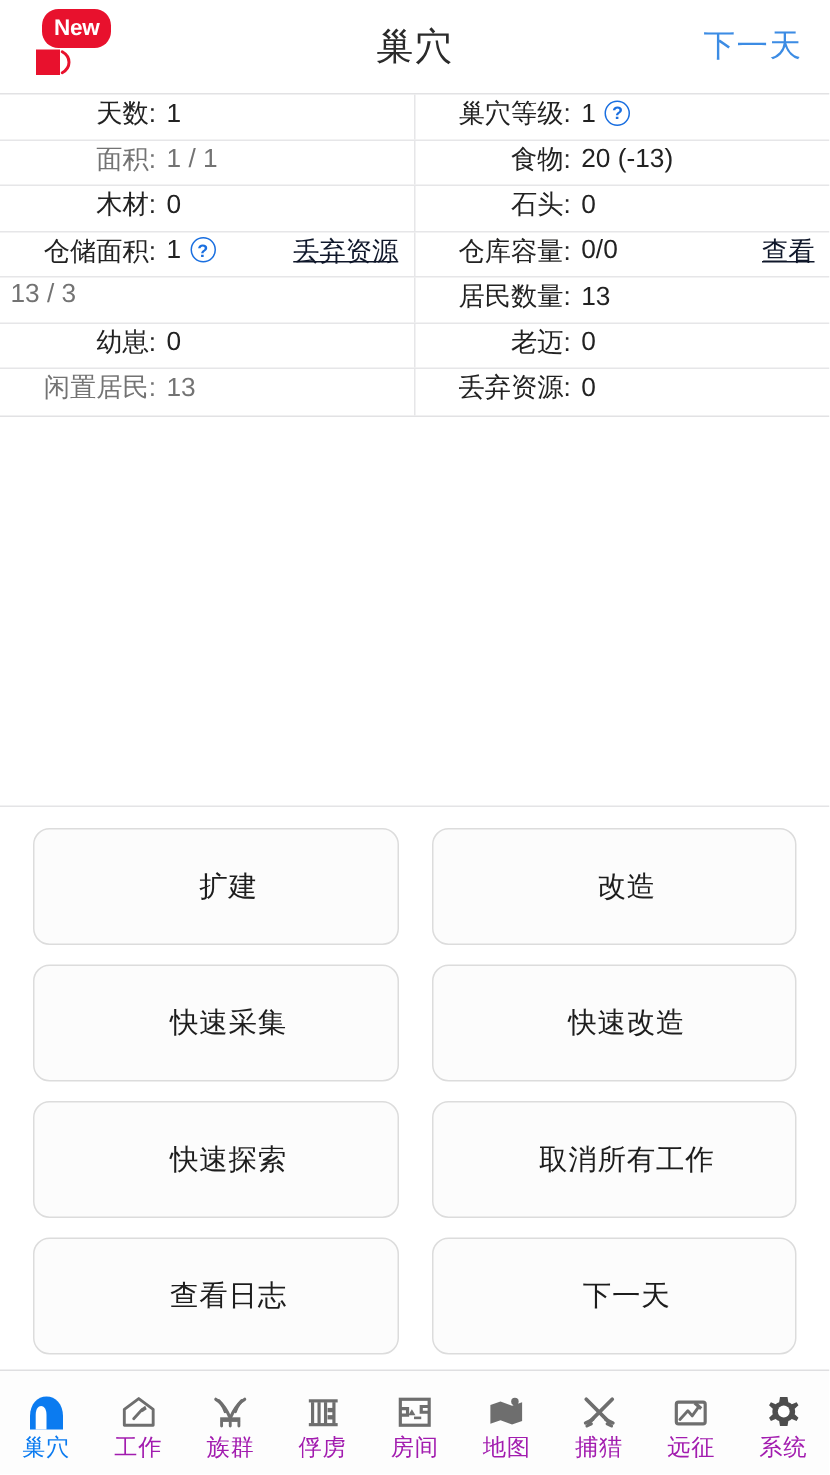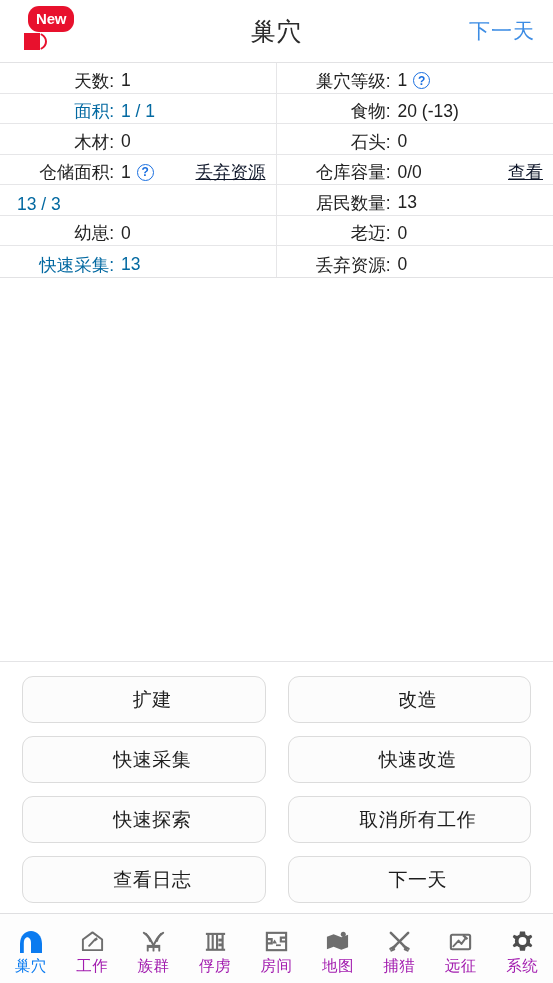--- a/index.html
+++ b/index.html
@@ -85,45 +85,45 @@
   }
   .stat-row {
     display: flex;
     height: 30.5px;
     border-bottom: 1px solid #e6e6e8;
   }
   .stat-row:last-child { border-bottom: none; }
   .stat-cell {
     width: 50%;
     display: flex;
-    align-items: flex-end;
+    align-items: flex-start;
     position: relative;
     font-size: 17.5px;
     color: #222222;
-    padding: 0 10px;
+    padding: 0 0;
     overflow: hidden;
   }
   .stat-cell.left { border-right: 1px solid #e6e6e8; }
   .cell-main {
     display: flex;
     align-items: center;
     white-space: nowrap;
   }
   
   .lbl {
     display: inline-block;
     width: 104px;
     text-align: right;
     flex: 0 0 104px;
   }
   .val {
     margin-left: 7px;
     white-space: nowrap;
   }
-  .stat-cell.red .lbl, .stat-cell.red .val { color: #0369a1; }
+  .stat-cell.red .lbl, .stat-cell.red .val { color: #737373; }
   .help-icon {
     display: inline-flex;
     align-items: center;
     justify-content: center;
     width: 17px;
     height: 17px;
     border: 1.6px solid #1a6fe0;
     border-radius: 50%;
     color: #1a6fe0;
     font-size: 12px;
@@ -147,21 +147,21 @@
   
   .actions {
     flex: 0 0 auto;
     border-top: 1px solid #e4e4e6;
     padding: 14px 22px 10px 22px;
     display: grid;
     grid-template-columns: 1fr 1fr;
     gap: 13px 22px;
   }
   .action-btn {
-    height: 47px;
+    height: 78px;
     border: 1px solid #dcdcdc;
     border-radius: 11px;
     background: #fcfcfc;
     display: flex;
     align-items: center;
     justify-content: center;
     font-size: 19px;
     color: #1d1d1d;
     letter-spacing: 0.5px;
     font-family: Liberation Serif, serif;
@@ -312,21 +312,21 @@
         <span class="cell-main">
           <span class="lbl">老迈:</span>
           <span class="val">0</span>
         </span>
       </div>
     </div>
 
     <div class="stat-row">
       <div class="stat-cell left red">
         <span class="cell-main">
-          <span class="lbl">快速采集:</span>
+          <span class="lbl">闲置居民:</span>
           <span class="val">13</span>
         </span>
       </div>
       <div class="stat-cell right">
         <span class="cell-main">
           <span class="lbl">丢弃资源:</span>
           <span class="val">0</span>
         </span>
       </div>
     </div>

